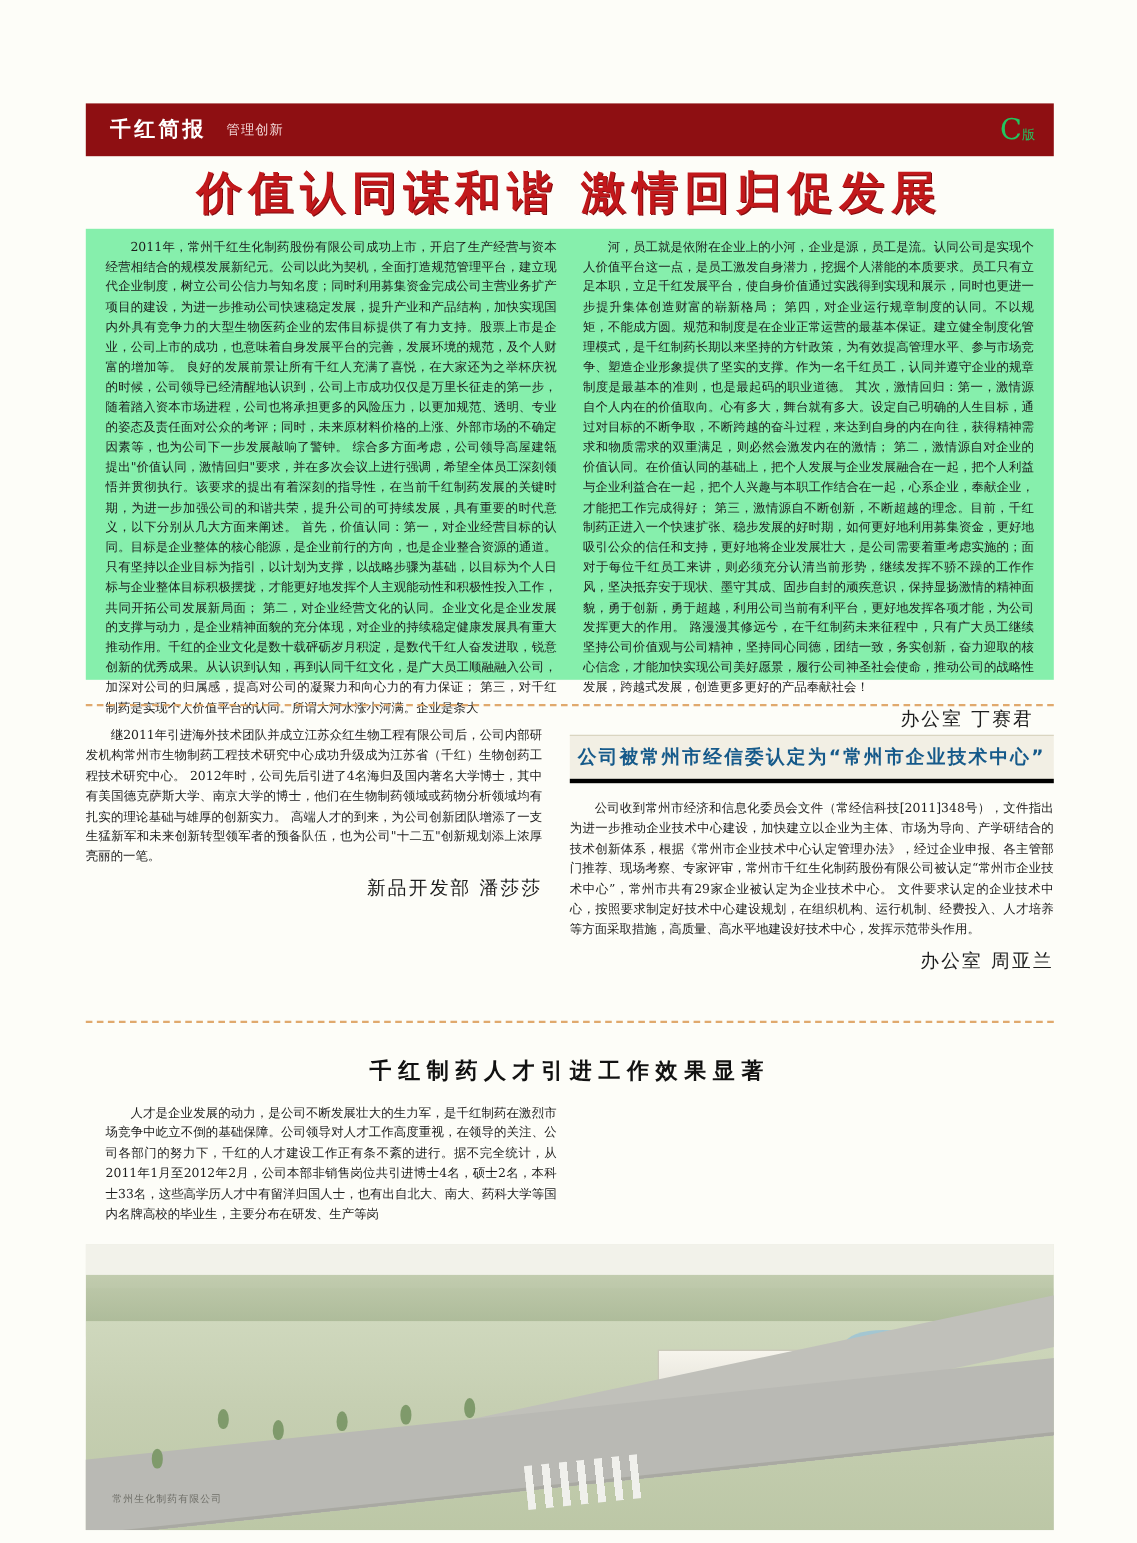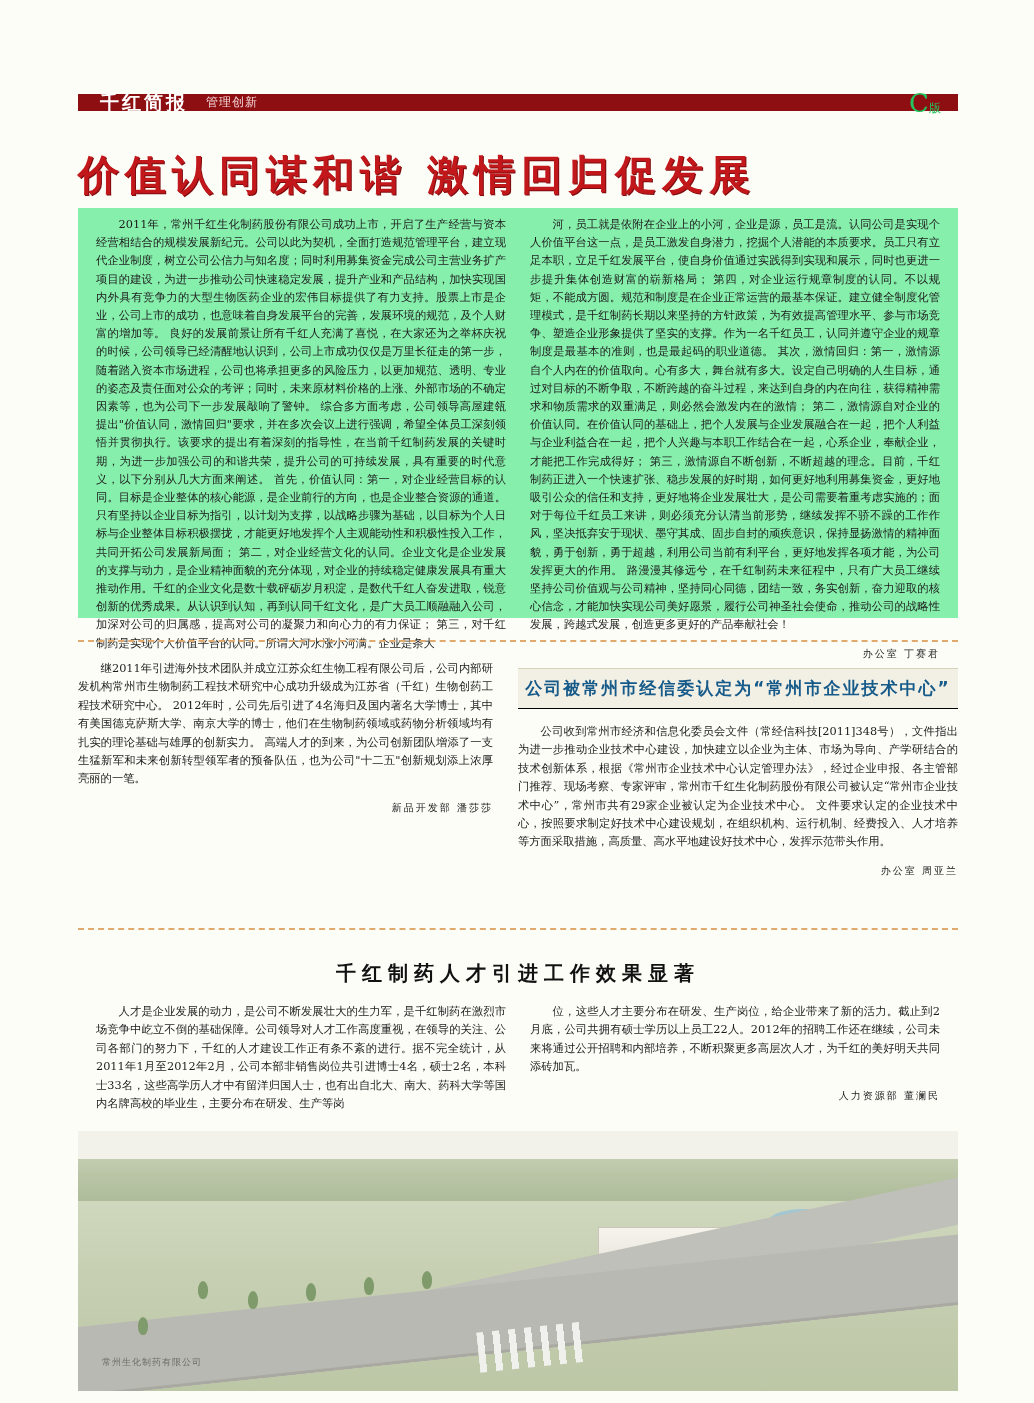--- a/index.html
+++ b/index.html
@@ -9,40 +9,41 @@
     font-family:"DejaVu Sans","Liberation Sans",sans-serif;
     overflow:hidden;
   }
   .page{
     position:relative;
     width:1034px;height:1403px;
     background:#fdfdf8;
   }
   
   .masthead{
-    position:absolute;left:78px;top:94px;width:880px;height:17px;
+    position:absolute;left:78px;top:94px;width:880px;height:48px;
     background:#8e0f12;
     display:flex;align-items:center;
   }
   .masthead .mh-title{
     color:#ffffff;font-size:19px;font-weight:bold;letter-spacing:3px;
     margin-left:22px;font-family:"DejaVu Sans",sans-serif;
   }
   .masthead .mh-sub{
     color:#f3d7d7;font-size:12px;margin-left:18px;letter-spacing:1px;
   }
   .masthead .mh-edition{
     margin-left:auto;margin-right:16px;color:#22c55e;
     font-size:26px;font-family:"DejaVu Serif","Liberation Serif",serif;
   }
   .masthead .mh-edition .ed-small{font-size:12px;letter-spacing:1px;}
 
   
   .headline{
     position:absolute;left:78px;top:148px;width:880px;
+    text-align:center;
     color:#c2181b;
     font-size:41px;font-weight:bold;letter-spacing:6px;
     font-family:"DejaVu Sans","Liberation Sans",sans-serif;
     text-shadow:1px 1px 0 #7d0c0f;
   }
 
   
   .art1{
     position:absolute;left:78px;top:208px;width:880px;height:410px;
     background:#86efac;
@@ -50,21 +51,21 @@
   .art1 .col{
     position:absolute;top:8px;width:410px;
     font-size:11.3px;line-height:18.2px;color:#1c1c1c;
     text-align:justify;
     font-family:"DejaVu Serif","Liberation Serif",serif;
   }
   .art1 .col.left{left:18px;}
   .art1 .col.right{left:452px;}
   .art1 p{margin:0 0 0 0;text-indent:2em;}
   .sign{
-    text-align:right;font-size:10px;margin-top:10px;letter-spacing:2px;
+    text-align:right;font-size:17px;margin-top:10px;letter-spacing:2px;
     font-family:"DejaVu Serif","Liberation Serif",serif;color:#1c1c1c;
   }
 
   
   .dash{
     position:absolute;left:78px;width:880px;height:0;
     border-top:2px dashed #e0a96d;
   }
 
   
@@ -74,21 +75,21 @@
   .mid .left-box{position:absolute;left:0;top:0;width:415px;}
   .mid .right-box{position:absolute;left:440px;top:0;width:440px;}
 
   .sub-headline{
     text-align:center;font-size:25px;font-weight:bold;letter-spacing:4px;
     color:#111;font-family:"DejaVu Sans","Liberation Sans",serif;
     margin:10px 0 14px 0;
   }
   .sub-headline-banner{
     background:#f2efe4;
-    border-top:1px solid #d8d2bd;border-bottom:1px solid #000000;
+    border-top:1px solid #d8d2bd;border-bottom:4px solid #000000;
     text-align:center;font-size:17px;font-weight:bold;letter-spacing:2px;
     color:#165a8a;padding:8px 4px;margin:8px 0 14px 0;
     font-family:"DejaVu Sans","Liberation Sans",sans-serif;
   }
   .body-text{
     font-size:11.3px;line-height:18.4px;color:#1c1c1c;text-align:justify;
     font-family:"DejaVu Serif","Liberation Serif",serif;
   }
   .body-text p{margin:0;text-indent:2em;}
 
@@ -222,24 +223,20 @@
     </div>
   </div>
 
   <div class="dash" style="top:928px;"></div>
 
   <div class="bottom">
     <div class="big-sub">千红制药人才引进工作效果显著</div>
     <div class="cols">
       <div class="col left">
         <p>人才是企业发展的动力，是公司不断发展壮大的生力军，是千红制药在激烈市场竞争中屹立不倒的基础保障。公司领导对人才工作高度重视，在领导的关注、公司各部门的努力下，千红的人才建设工作正有条不紊的进行。据不完全统计，从2011年1月至2012年2月，公司本部非销售岗位共引进博士4名，硕士2名，本科士33名，这些高学历人才中有留洋归国人士，也有出自北大、南大、药科大学等国内名牌高校的毕业生，主要分布在研发、生产等岗</p>
-      </div>
-      <div class="col right">
-        <p>位，这些人才主要分布在研发、生产岗位，给企业带来了新的活力。截止到2月底，公司共拥有硕士学历以上员工22人。2012年的招聘工作还在继续，公司未来将通过公开招聘和内部培养，不断积聚更多高层次人才，为千红的美好明天共同添砖加瓦。</p>
-        <div class="sign">人力资源部  董澜民</div>
       </div>
     </div>
   </div>
 
   <div class="photo">
     <div class="ph-sky"></div>
     <div class="ph-treeline"></div>
     <div class="ph-field"></div>
     <div class="ph-pond"></div>
     <div class="ph-building"></div>

